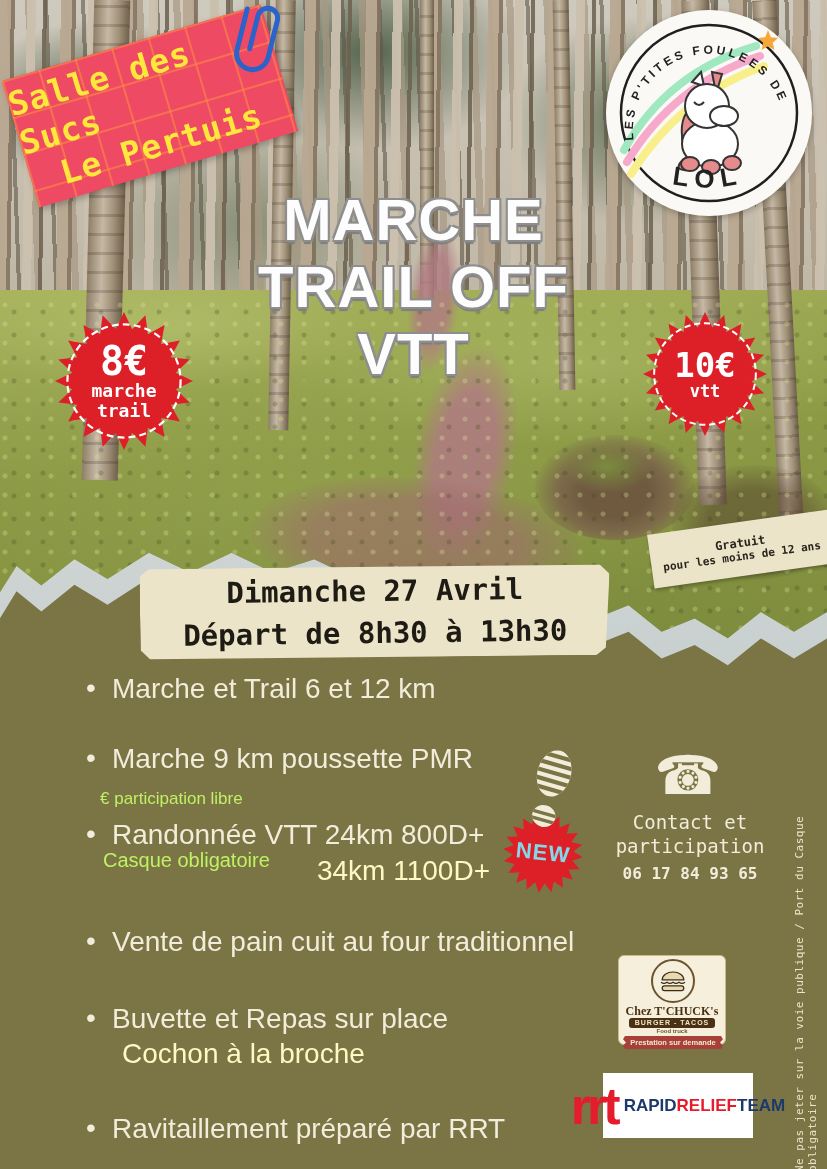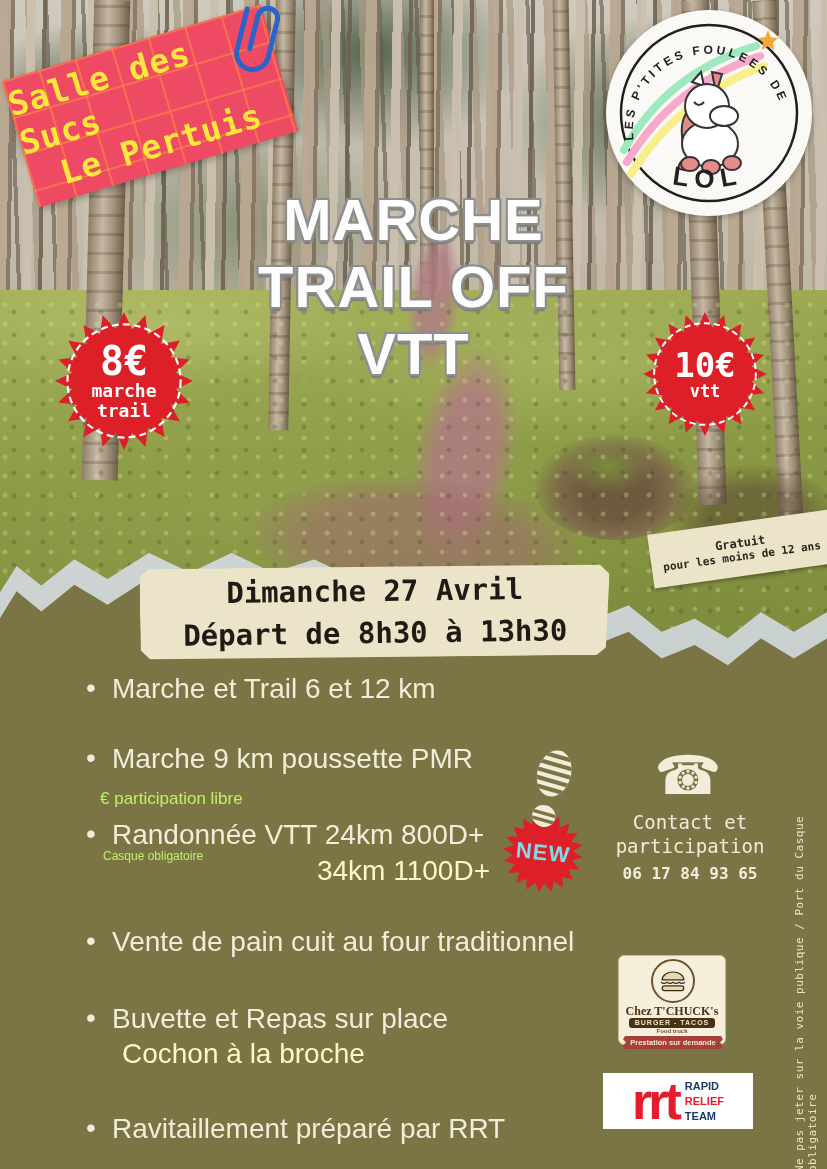--- a/index.html
+++ b/index.html
@@ -146,25 +146,25 @@
   .tch-name{position:absolute;left:0;top:48px;width:100%;
     font-family:"Liberation Serif", serif;font-weight:bold;font-size:12px;color:#4a3115;}
   .tch-band{position:absolute;left:10px;top:62px;width:86px;height:10px;background:#4a3115;
     border-radius:3px;color:#f0e6c8;font-size:7px;line-height:10px;letter-spacing:1px;font-weight:bold;}
   .tch-sub{position:absolute;left:0;top:72px;width:100%;font-size:6px;color:#6b5430;font-weight:bold;}
   .tch-ribbon{position:absolute;left:4px;top:80px;width:100px;height:13px;background:#a8403a;
     clip-path:polygon(2% 0,98% 0,100% 25%,97% 50%,100% 75%,98% 100%,2% 100%,0 75%,3% 50%,0 25%);
     color:#f3e8cd;font-size:7.5px;line-height:13px;font-weight:bold;}
 
   
-  .rrt{position:absolute;left:603px;top:1073px;width:150px;height:56px;background:#fff;
+  .rrt{position:absolute;left:603px;top:1073px;width:150px;height:65px;background:#fff;
     display:flex;align-items:center;justify-content:center;gap:7px;}
   .rrt .abbr{font-size:52px;font-weight:bold;color:#e51c2c;letter-spacing:-4px;line-height:44px;
     font-family:"Liberation Sans", sans-serif;}
-  .rrt .words{display:flex;flex-direction:column;font-weight:bold;font-size:11px;line-height:15px;justify-content:flex-end;}
+  .rrt .words{display:flex;flex-direction:row;font-weight:bold;font-size:17px;line-height:15px;justify-content:flex-end;}
   .rrt .w1,.rrt .w3{color:#1b3a6b;} .rrt .w2{color:#e51c2c;}
 
   
   .side-note{position:absolute;right:8px;top:772px;height:400px;
     writing-mode:vertical-rl;transform:rotate(180deg);
     font-family:"DejaVu Sans Mono", monospace;font-size:11px;color:#ece4c9;letter-spacing:.5px;}
 </style>
 </head>
 <body>
 
@@ -272,21 +272,21 @@
     <div>Dimanche 27 Avril</div>
     <div>Départ de 8h30 à 13h30</div>
   </div>
 
   <div class="bullet-item" style="left:112px;top:672px;">Marche et Trail 6 et 12 km</div>
 
   <div class="bullet-item" style="left:112px;top:742px;">Marche 9 km poussette PMR</div>
   <div class="subnote" style="left:100px;top:789px;font-size:17px;">€ participation libre</div>
 
   <div class="bullet-item" style="left:112px;top:818px;">Randonnée VTT 24km 800D+</div>
-  <div class="subnote" style="left:103px;top:849px;font-size:12px;">Casque obligatoire</div>
+  <div class="subnote" style="left:103px;top:849px;font-size:20px;">Casque obligatoire</div>
   <div class="cont-line" style="left:240px;top:855px;width:250px;text-align:right;">34km 1100D+</div>
 
   <div class="bullet-item" style="left:112px;top:925px;">Vente de pain cuit au four traditionnel</div>
 
   <div class="bullet-item" style="left:112px;top:1002px;">Buvette et Repas sur place</div>
   <div class="cont-line" style="left:122px;top:1038px;">Cochon à la broche</div>
 
   <div class="bullet-item" style="left:112px;top:1112px;">Ravitaillement préparé par RRT</div>
 
   <div class="burst bnew">

